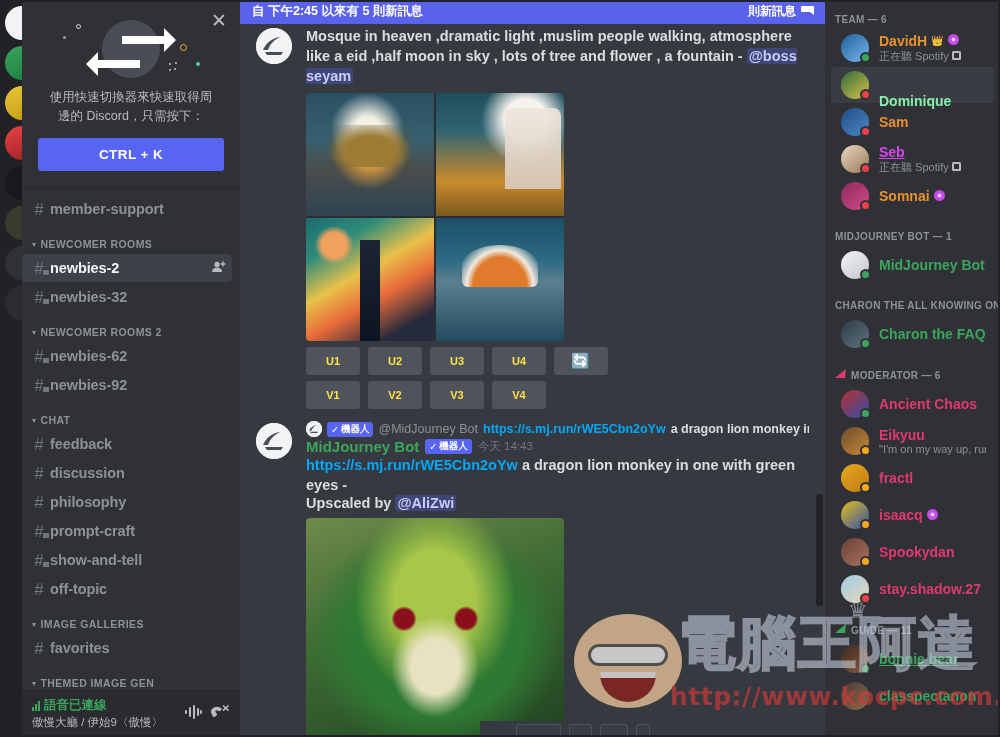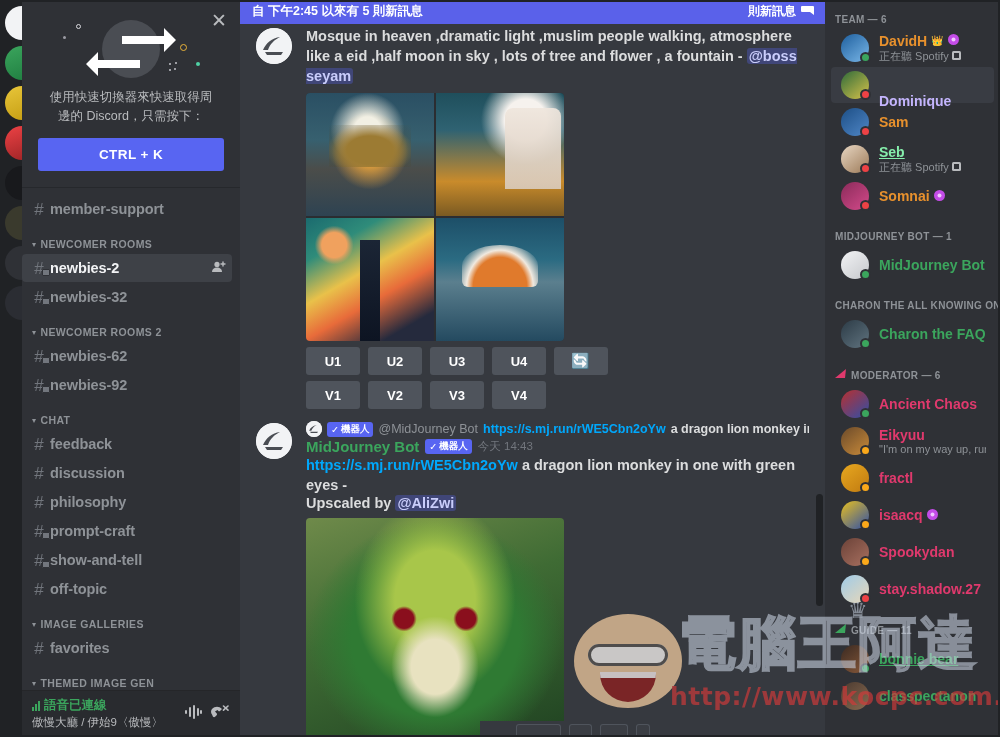--- a/index.html
+++ b/index.html
@@ -155,21 +155,21 @@
   .g3::after { content:''; position:absolute; left:42%; top:18%; width:16%; height:82%;
       background: linear-gradient(180deg,#1b2535,#0d1422); }
   .g4 { background: linear-gradient(180deg,#1d4f68 0%,#2b6b82 34%,#5b7f8e 52%,#244a60 100%); }
   .g4::after { content:''; position:absolute; left:20%; top:22%; width:60%; height:34%;
       background: radial-gradient(ellipse at 50% 100%, #e07a2c 0 50%, #f0e9df 62%, rgba(240,233,223,0) 85%);
       border-radius: 50% 50% 6px 6px; }
 
   .mj-buttons { display: flex; flex-direction: column; gap: 6px; margin: 6px 0 2px; }
   .mj-row { display: flex; gap: 8px; }
   .mj-btn {
-    background: #4f545c; color: #ffffff; font-size: 13px; font-weight: bold;
+    background: #4f545c; color: #fde047; font-size: 11px; font-weight: bold;
     border: 0; border-radius: 3px; width: 54px; height: 28px; cursor: pointer;
     font-family: "Liberation Sans", sans-serif;
   }
   .mj-btn.refresh { color: #00a8fc; font-size: 15px; }
 
   .reply-line {
     display: flex; align-items: center; gap: 5px; font-size: 12.5px;
     color: #b9bbbe; margin-bottom: 1px; white-space: nowrap; overflow: hidden;
   }
   .reply-avatar { width: 16px; height: 16px; border-radius: 50%; background: #f2f3f5; flex: 0 0 16px; }
@@ -572,21 +572,21 @@
               </svg></span>
           </div>
         </div>
       </div>
       <div class="m-row hl">
         <div class="m-ava">
           <span class="disc" style="background: linear-gradient(140deg, rgb(47, 107, 58), rgb(214, 194, 74));"></span>
           <span class="m-status st-dnd"></span>
         </div>
         <div class="m-meta">
-          <div class="m-name" style="color: #c4b5fd; margin-top: 32px;">
+          <div class="m-name" style="color: #86efac; margin-top: 32px;">
             <span>Dominique</span>
           </div>
         </div>
       </div>
       <div class="m-row">
         <div class="m-ava">
           <span class="disc" style="background: linear-gradient(140deg, rgb(29, 79, 134), rgb(79, 134, 198));"></span>
           <span class="m-status st-dnd"></span>
         </div>
         <div class="m-meta">
@@ -594,21 +594,21 @@
             <span>Sam</span>
           </div>
         </div>
       </div>
       <div class="m-row">
         <div class="m-ava">
           <span class="disc" style="background: linear-gradient(140deg, rgb(232, 215, 195), rgb(156, 122, 88));"></span>
           <span class="m-status st-dnd"></span>
         </div>
         <div class="m-meta">
-          <div class="m-name" style="color: #86efac; text-decoration: underline;">
+          <div class="m-name" style="color: #d946ef; text-decoration: underline;">
             <span>Seb</span>
           </div>
           <div class="m-sub">
             <span>正在聽 Spotify</span>
             <span><svg width="9" height="9" viewBox="0 0 9 9">
                 <rect width="9" height="9" rx="1.5" fill="#b9bbbe"></rect>
                 <rect x="2" y="2" width="5" height="5" fill="#2f3136"></rect>
               </svg></span>
           </div>
         </div>

